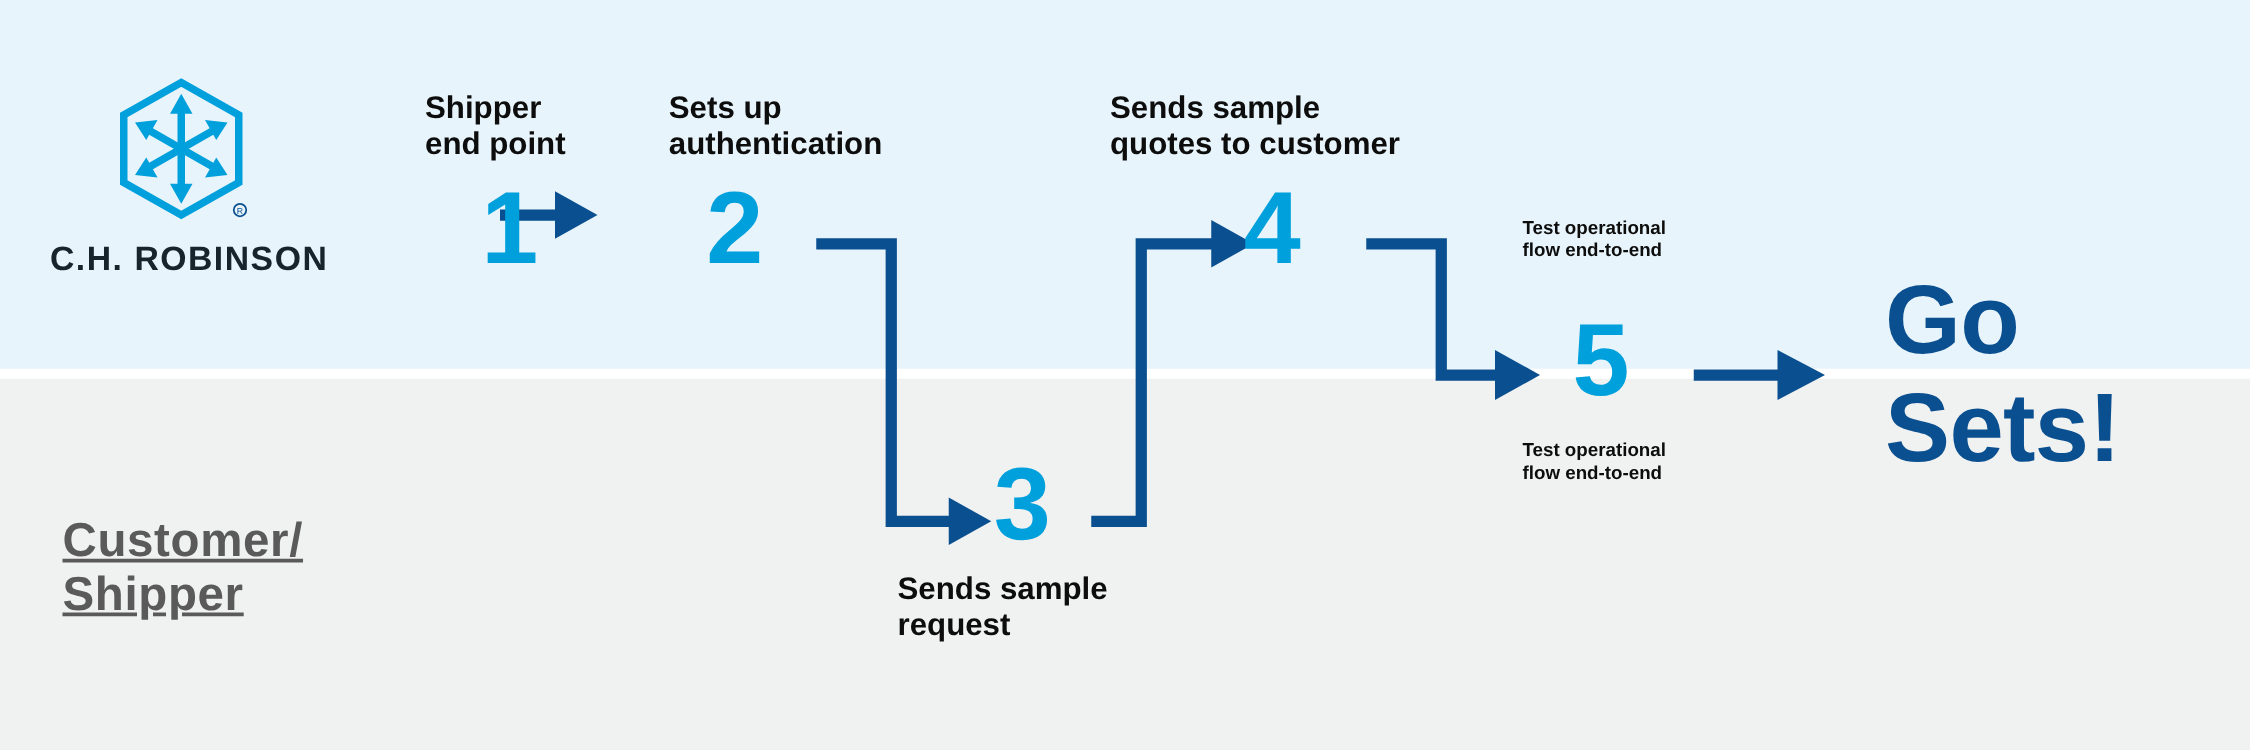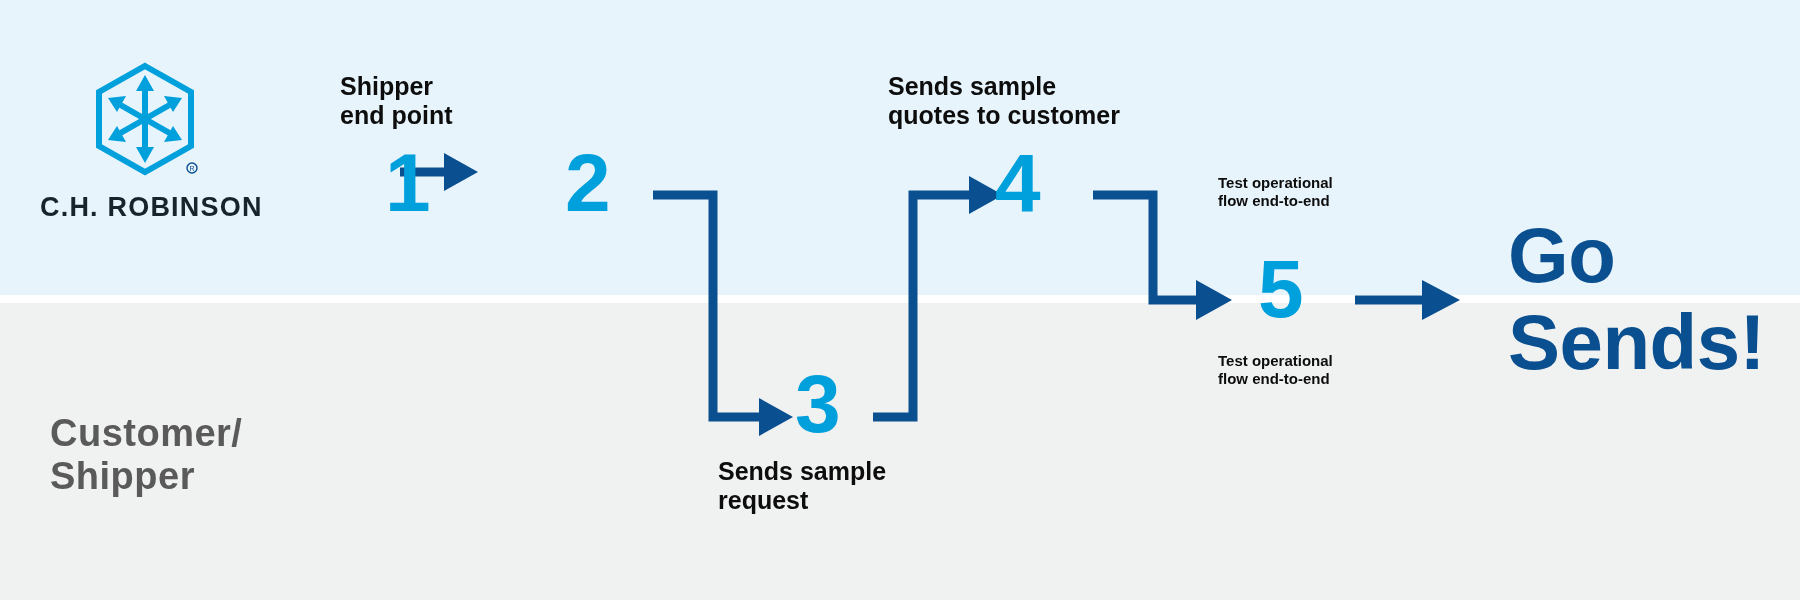--- a/index.html
+++ b/index.html
@@ -81,20 +81,21 @@
   #lane-label {
     position: absolute;
     left: 50px;
     top: 412px;
     color: #5a5a5a;
     font-size: 38px;
     font-weight: bold;
     line-height: 1.14;
     letter-spacing: 0.5px;
     white-space: pre-line;
+    text-decoration: underline;
   }
   
   #go-live {
     position: absolute;
     left: 1508px;
     top: 212px;
     color: #0a4f8f;
     font-size: 78px;
     font-weight: bold;
     line-height: 1.12;
@@ -170,28 +171,30 @@
   </svg>
 
   <div class="step-num" style="left:385px; top:142px;">1</div>
   <div class="step-num" style="left:565px; top:142px;">2</div>
   <div class="step-num" style="left:795px; top:363px;">3</div>
   <div class="step-num" style="left:995px; top:142px;">4</div>
   <div class="step-num" style="left:1258px; top:248px;">5</div>
 
   <div class="caption" style="left:340px; top:72px;">Shipper
 end point</div>
+  <div class="caption" style="left:535px; top:72px;">Sets up
+authentication</div>
   <div class="caption" style="left:718px; top:457px;">Sends sample
 request</div>
   <div class="caption" style="left:888px; top:72px;">Sends sample
 quotes to customer</div>
   <div class="caption small" style="left:1218px; top:174px;">Test operational
 flow end-to-end</div>
   <div class="caption small" style="left:1218px; top:352px;">Test operational
 flow end-to-end</div>
 
   <div id="lane-label">Customer/
 Shipper</div>
 
   <div id="go-live">Go
-Sends!</div>
+Sets!</div>
 
 </div>
 
 </body></html>

